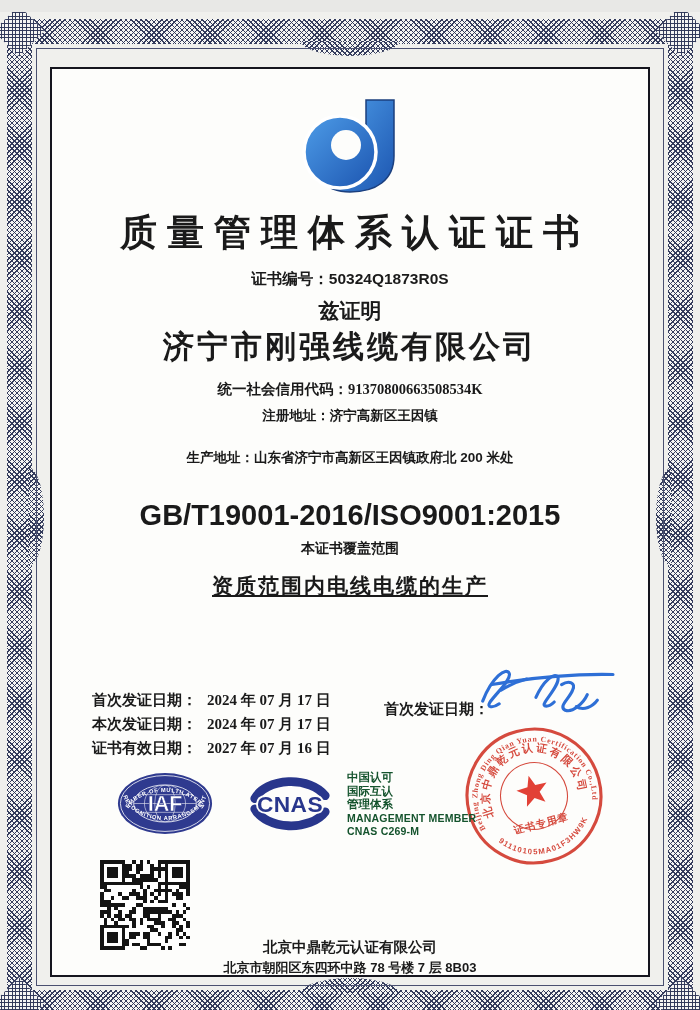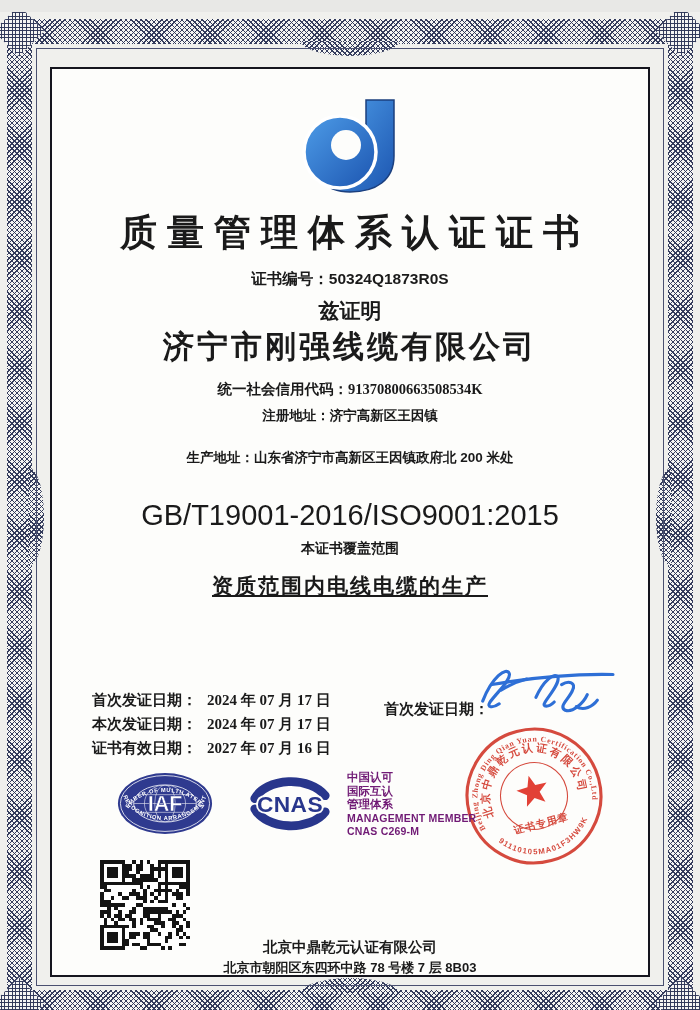--- a/index.html
+++ b/index.html
@@ -33,37 +33,37 @@
   .ct{position:absolute;left:0;right:0;text-align:center;}
   .logo-d{position:absolute;left:300px;top:84px;width:100px;height:98px;}
   .title{top:196px;font-size:37px;font-weight:bold;letter-spacing:10px;padding-left:10px;}
   .cert-no{top:257px;font-size:15.5px;font-weight:600;}
   .declare{top:285px;font-size:21px;font-weight:600;}
   .company{top:314px;font-size:31px;font-weight:bold;letter-spacing:3px;}
   .credit{top:368px;font-size:14.5px;font-family:"Liberation Serif",serif;font-weight:600;}
   .addr{font-size:13.5px;font-weight:bold;}
   .addr1{top:395px}.addr2{top:416px}.addr3{top:437px}
   .conform{top:460px;font-size:15px;font-weight:600;}
-  .standard{top:487px;font-size:29px;font-weight:normal;}
+  .standard{top:487px;font-size:29px;font-weight:bold;}
   .scope-label{top:528px;font-size:14px;font-weight:600;}
   .scope{top:560px;font-size:21px;font-weight:bold;letter-spacing:2px;text-decoration:underline;}
 
   .dates{position:absolute;left:92px;top:676px;font-family:"Liberation Serif",serif;
          font-size:15px;font-weight:600;line-height:24px;}
   .date-row{display:flex;}
   .date-row .v{margin-left:10px;}
 
   .signer{position:absolute;left:384px;top:688px;font-family:"Liberation Serif",serif;
           font-size:15px;font-weight:600;}
   .signature{position:absolute;left:468px;top:646px;width:156px;height:66px;}
   .seal{position:absolute;left:464px;top:714px;width:140px;height:140px;opacity:.92;}
 
   .iaf{position:absolute;left:116px;top:759px;width:98px;height:65px;}
   .cnas{position:absolute;left:246px;top:757px;width:88px;height:68px;}
-  .cnas-text{position:absolute;left:347px;top:759px;color:#701a75;}
+  .cnas-text{position:absolute;left:347px;top:759px;color:#14532d;}
   .cnas-text .zh{font-size:11.5px;font-weight:bold;line-height:13.5px;}
   .cnas-text .en{font-size:10.5px;font-weight:600;line-height:13px;letter-spacing:.2px;}
 
   .qr{position:absolute;left:100px;top:848px;width:90px;height:90px;background:#fff;
       display:grid;grid-template-columns:repeat(25,1fr);grid-auto-rows:1fr;}
   .qr div.on{background:#141414;}
 
   .note{position:absolute;left:212px;top:878px;width:414px;font-family:"Liberation Serif",serif;
         font-size:11.5px;font-weight:600;line-height:1.55;text-align:justify;color:#222;}
   .footer-company{top:926px;font-size:14.5px;font-weight:bold;}

